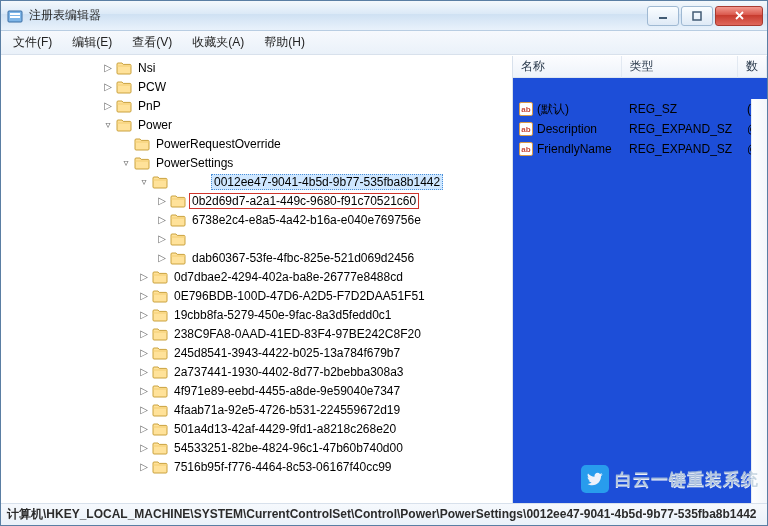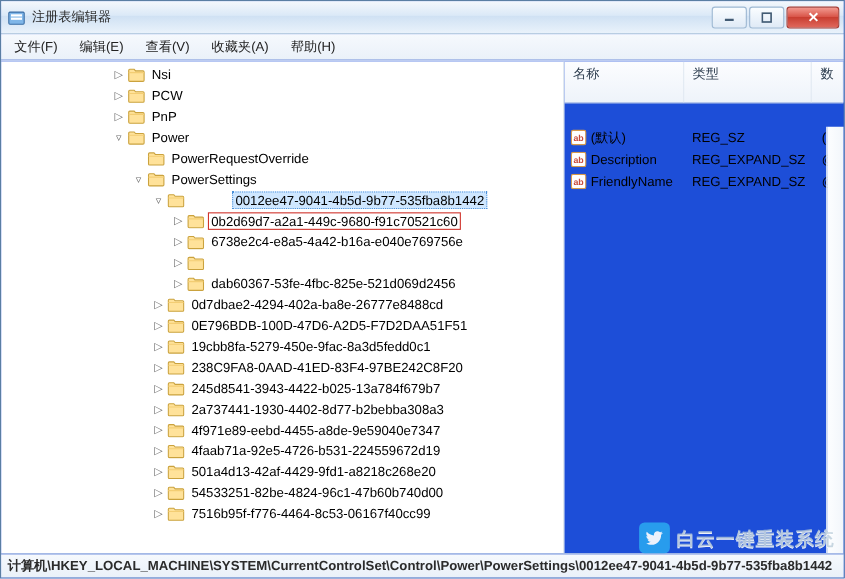--- a/index.html
+++ b/index.html
@@ -20,28 +20,28 @@
   .row .toggle { width: 14px; display: inline-flex; justify-content: center; color: #6d6d6d; font-size: 10px; cursor: pointer; }
   .row .folder { width: 16px; height: 14px; display: inline-flex; align-items: center; justify-content: center; margin: 0 3px 0 1px; }
   .row .label { padding: 1px 3px; }
   .row.selected-parent .label { background: #cfe7ff; border: 1px dotted #4a90d9; padding: 0 2px; margin-left: 40px; }
   .row.highlight .label { border: 1px solid #d0342c; padding: 0 2px; }
   .indent-1 { padding-left: 0px; }
   .indent-2 { padding-left: 18px; }
   .indent-3 { padding-left: 36px; }
   .indent-4 { padding-left: 54px; }
   .listpane { flex: 1; display: flex; flex-direction: column; overflow: hidden; }
-  .listheader { height: 38px; background: linear-gradient(#fcfdff,#eef3fa); display: flex; border-bottom: 1px solid #dde6f0; }
+  .listheader { height: 22px; background: linear-gradient(#fcfdff,#eef3fa); display: flex; border-bottom: 1px solid #dde6f0; align-items: center; }
   .colh { border-right: 1px solid #e2e9f2; padding: 3px 8px; color: #2b3b4d; }
   .listbody { flex: 1; overflow: auto; margin-top: 21px; }
   .lrow { display: flex; align-items: center; height: 20px; }
   .cell { padding: 0 6px; overflow: hidden; text-overflow: ellipsis; white-space: nowrap; }
   .valicon { width: 14px; height: 14px; display: inline-flex; align-items: center; justify-content: center; border: 1px solid #d89a4a; background: #fff; color: #c84a3a; font-size: 8px; font-weight: bold; border-radius: 2px; margin-right: 4px; }
   .statusbar { height: 22px; background: linear-gradient(#f6f9fd,#eaf1f9); border-top: 1px solid #d8e1ec; display: flex; align-items: center; padding: 0 6px; color: #2b2b2b; white-space: nowrap; overflow: hidden; font-weight: bold; }
-  .watermark { position: absolute; right: 8px; bottom: 22px; display: flex; align-items: center; gap: 6px; opacity: .92; pointer-events: none; }
+  .watermark { position: absolute; right: 8px; bottom: 32px; display: flex; align-items: center; gap: 6px; opacity: .92; pointer-events: none; }
   .wm-badge { width: 28px; height: 28px; background: #2aa3ef; border-radius: 5px; display: flex; align-items: center; justify-content: center; }
   .wm-text { font-size: 17px; font-weight: 700; color: rgba(180,200,215,.8); letter-spacing: 1px; text-shadow: 0 1px 0 #fff; }
   svg { display: block; }
   .scrollbar-hint { position:absolute; right:0; top:0; bottom:0; width:16px; background:linear-gradient(to left,#f2f6fb,#fdfeff); border-left:1px solid #e4ebf4; }
 </style>
 </head>
 <body>
 
 <div class="window">
 

